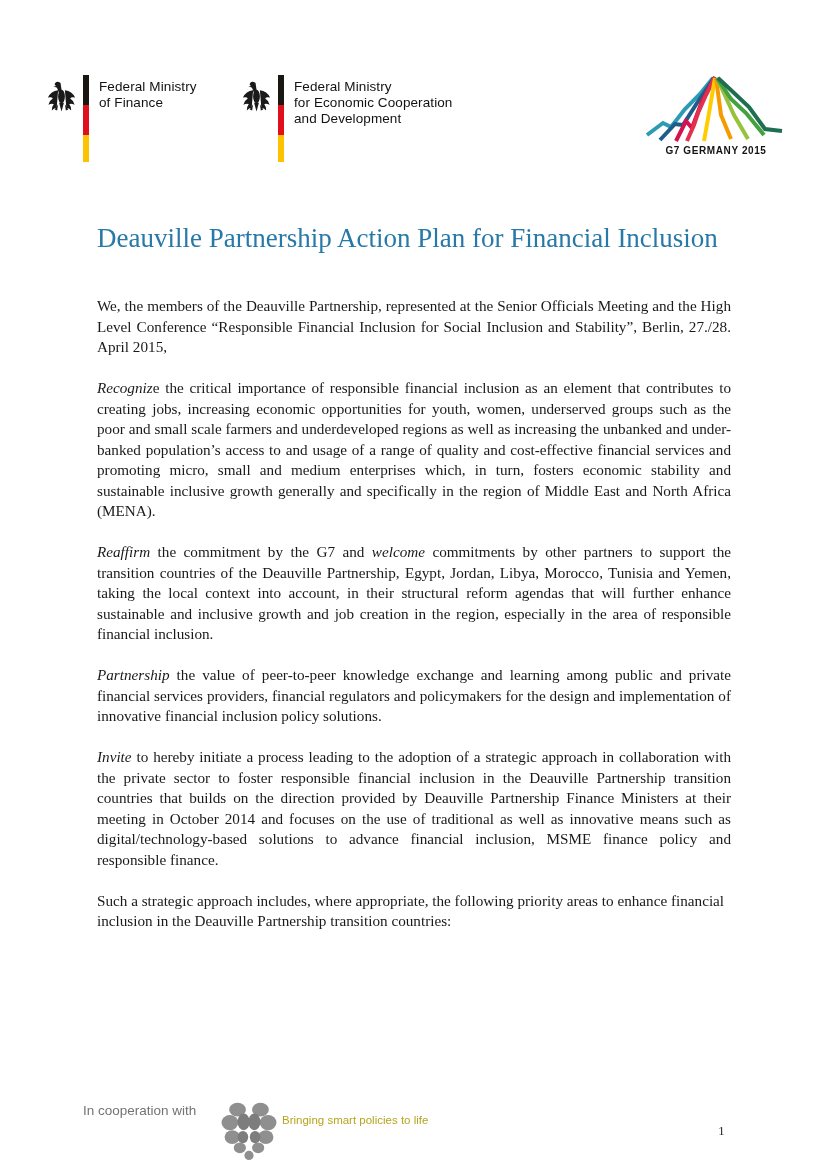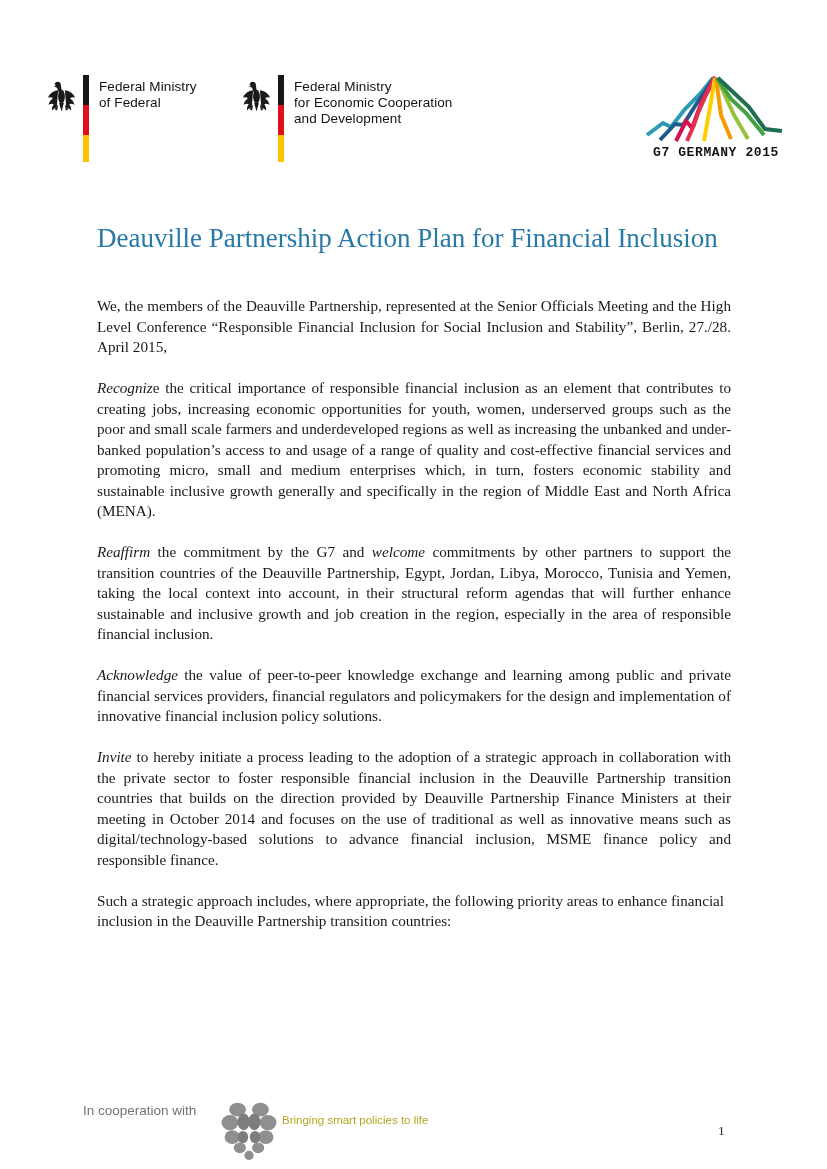--- a/index.html
+++ b/index.html
@@ -26,22 +26,22 @@
     margin-left:10px;margin-top:4px;
     font-family:"Liberation Sans", sans-serif;
     font-size:13.5px;line-height:16px;color:#121212;
     letter-spacing:0.1px;
   }
 
   .g7-logo{position:absolute;left:645px;top:42px;width:142px;text-align:center;}
   .g7-mountain{width:140px;height:70px;display:block;}
   .g7-label{
     margin-top:2px;
-    font-family:Liberation Mono, monospace;
-    font-weight:700;font-size:13px;letter-spacing:0.6px;
+    font-family:Liberation Sans, sans-serif;
+    font-weight:700;font-size:10px;letter-spacing:0.6px;
     color:#141414;white-space:nowrap;
   }
 
   
   .content{position:absolute;left:97px;top:190px;width:634px;}
   .doc-title{
     margin:0 0 41px 0;
     font-size:27px;line-height:34px;font-weight:400;
     color:#2779a7;
     font-family:"Liberation Serif", serif;
@@ -102,21 +102,21 @@
         <path d="M39 50 l7 11 -5 2 z"></path>
       </g>
     </svg>
     <div class="flag-stripe">
       <div class="fs-black"></div>
         <div class="fs-red"></div>
         <div class="fs-gold"></div>
     </div>
     <div class="ministry-text">
         <div>Federal Ministry</div>
-        <div>of Federal</div>
+        <div>of Finance</div>
       </div>
   </div>
 
   <div class="ministry-logo second">
     <svg class="eagle" viewBox="0 0 64 72" aria-hidden="true">
       <g fill="#1a1a1a">
         <path d="M30 6 q-7 -5 -11 0 q-3 4 2 6 l-6 2 6 1 q2 1 3 4 l3 9 6 -2 z"></path>
         <ellipse cx="32" cy="34" rx="7" ry="14"></ellipse>
         <path d="M25 21 q-15 2 -21 15 q8 -2 10 2 q-7 4 -9 13 q8 -4 11 -1 q-5 6 -4 13 q6 -6 10 -5 z"></path>
         <path d="M39 21 q15 2 21 15 q-8 -2 -10 2 q7 4 9 13 q-8 -4 -11 -1 q5 6 4 13 q-6 -6 -10 -5 z"></path>
@@ -153,21 +153,21 @@
     </svg>
     <div class="g7-label">G7 GERMANY 2015</div>
   </div>
 
   <div class="content">
     <h1 class="doc-title">Deauville Partnership Action Plan for Financial Inclusion</h1>
     <div>
         <p class="body-para"><span>We, the members of the Deauville Partnership, represented at the Senior Officials Meeting and the High Level Conference “Responsible Financial Inclusion for Social Inclusion and Stability”, Berlin, 27./28. April 2015,</span></p>
         <p class="body-para"><em>Recogniz</em><span>e the critical importance of responsible financial inclusion as an element that contributes to creating jobs, increasing economic opportunities for youth, women, underserved groups such as the poor and small scale farmers and underdeveloped regions as well as increasing the unbanked and under-banked population’s access to and usage of a range of quality and cost-effective financial services and promoting micro, small and medium enterprises which, in turn, fosters economic stability and sustainable inclusive growth generally and specifically in the region of Middle East and North Africa (MENA).</span></p>
         <p class="body-para"><em>Reaffirm</em><span> the commitment by the G7 and </span><em>welcome</em><span> commitments by other partners to support the transition countries of the Deauville Partnership, Egypt, Jordan, Libya, Morocco, Tunisia and Yemen, taking the local context into account, in their structural reform agendas that will further enhance sustainable and inclusive growth and job creation in the region, especially in the area of responsible financial inclusion.</span></p>
-        <p class="body-para"><em>Acknowledge</em><span> the value of peer-to-peer knowledge exchange and learning among public and private financial services providers, financial regulators and policymakers for the design and implementation of innovative financial inclusion policy solutions.</span></p>
+        <p class="body-para"><em>Partnership</em><span> the value of peer-to-peer knowledge exchange and learning among public and private financial services providers, financial regulators and policymakers for the design and implementation of innovative financial inclusion policy solutions.</span></p>
         <p class="body-para"><em>Invite</em><span> to hereby initiate a process leading to the adoption of a strategic approach in collaboration with the private sector to foster responsible financial inclusion in the Deauville Partnership transition countries that builds on the direction provided by Deauville Partnership Finance Ministers at their meeting in October 2014 and focuses on the use of traditional as well as innovative means such as digital/technology-based solutions to advance financial inclusion, MSME finance policy and responsible finance.</span></p>
         <p class="body-para ragged"><span>Such a strategic approach includes, where appropriate, the following priority areas to enhance financial inclusion in the Deauville Partnership transition countries:</span></p>
       </div>
   </div>
 
   <div class="coop-label">In cooperation with</div>
 
   <div class="afi-logo">
     <svg class="afi-brain" viewBox="0 0 76 84" aria-hidden="true">
       <g fill="#8f8f8f">

